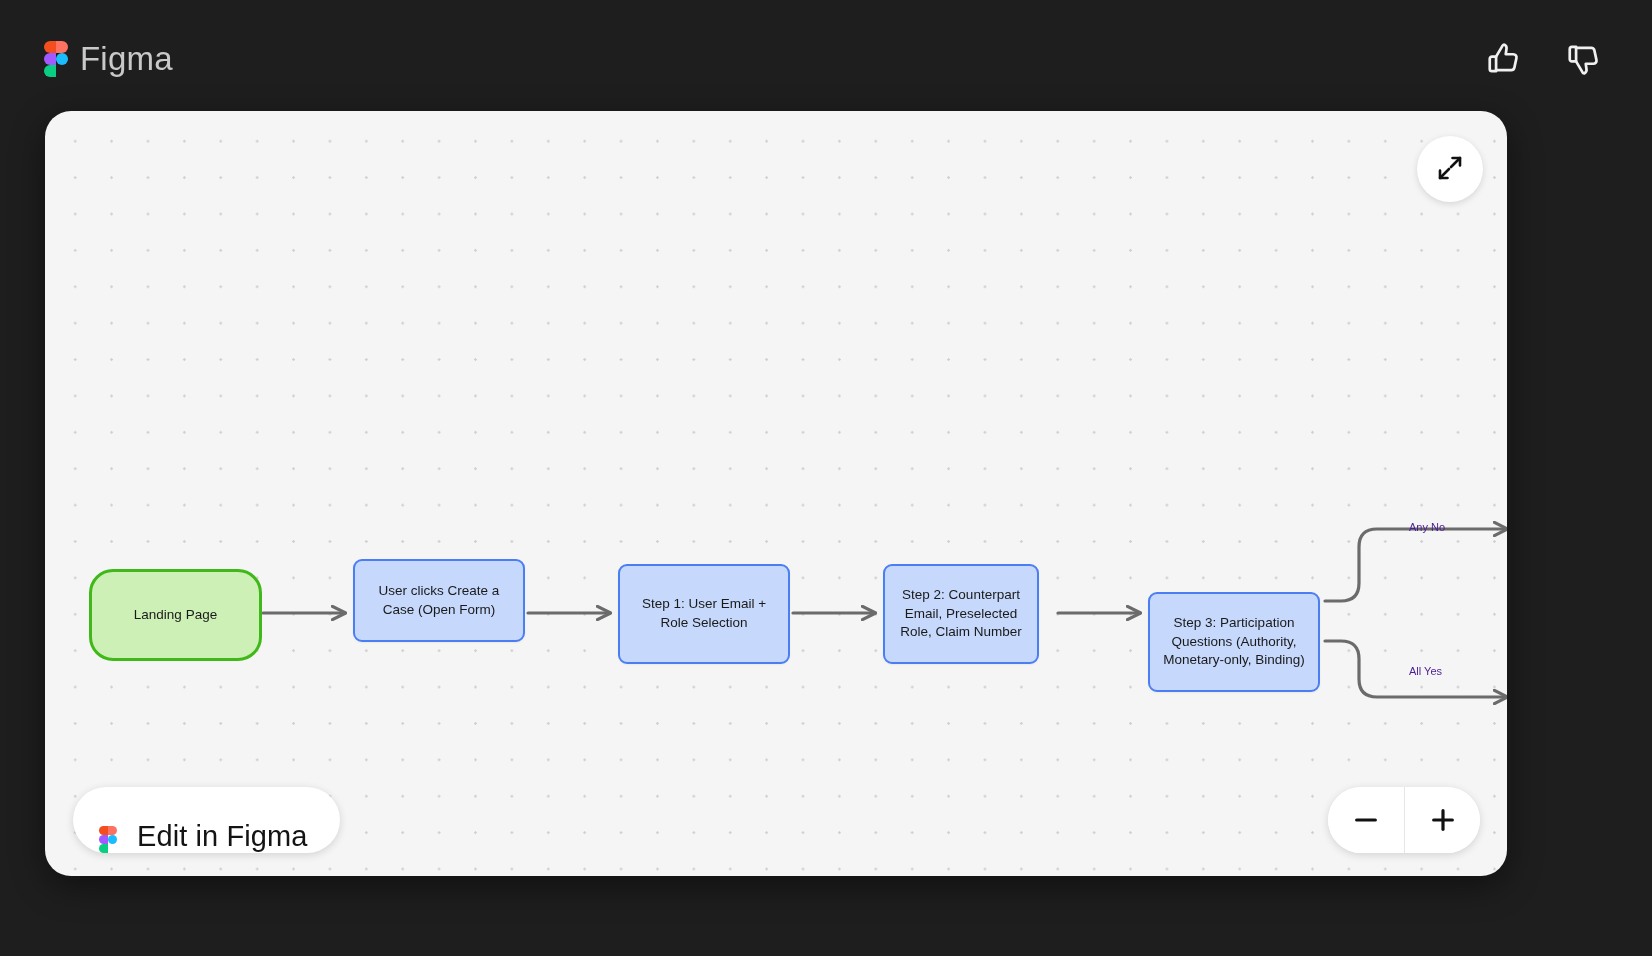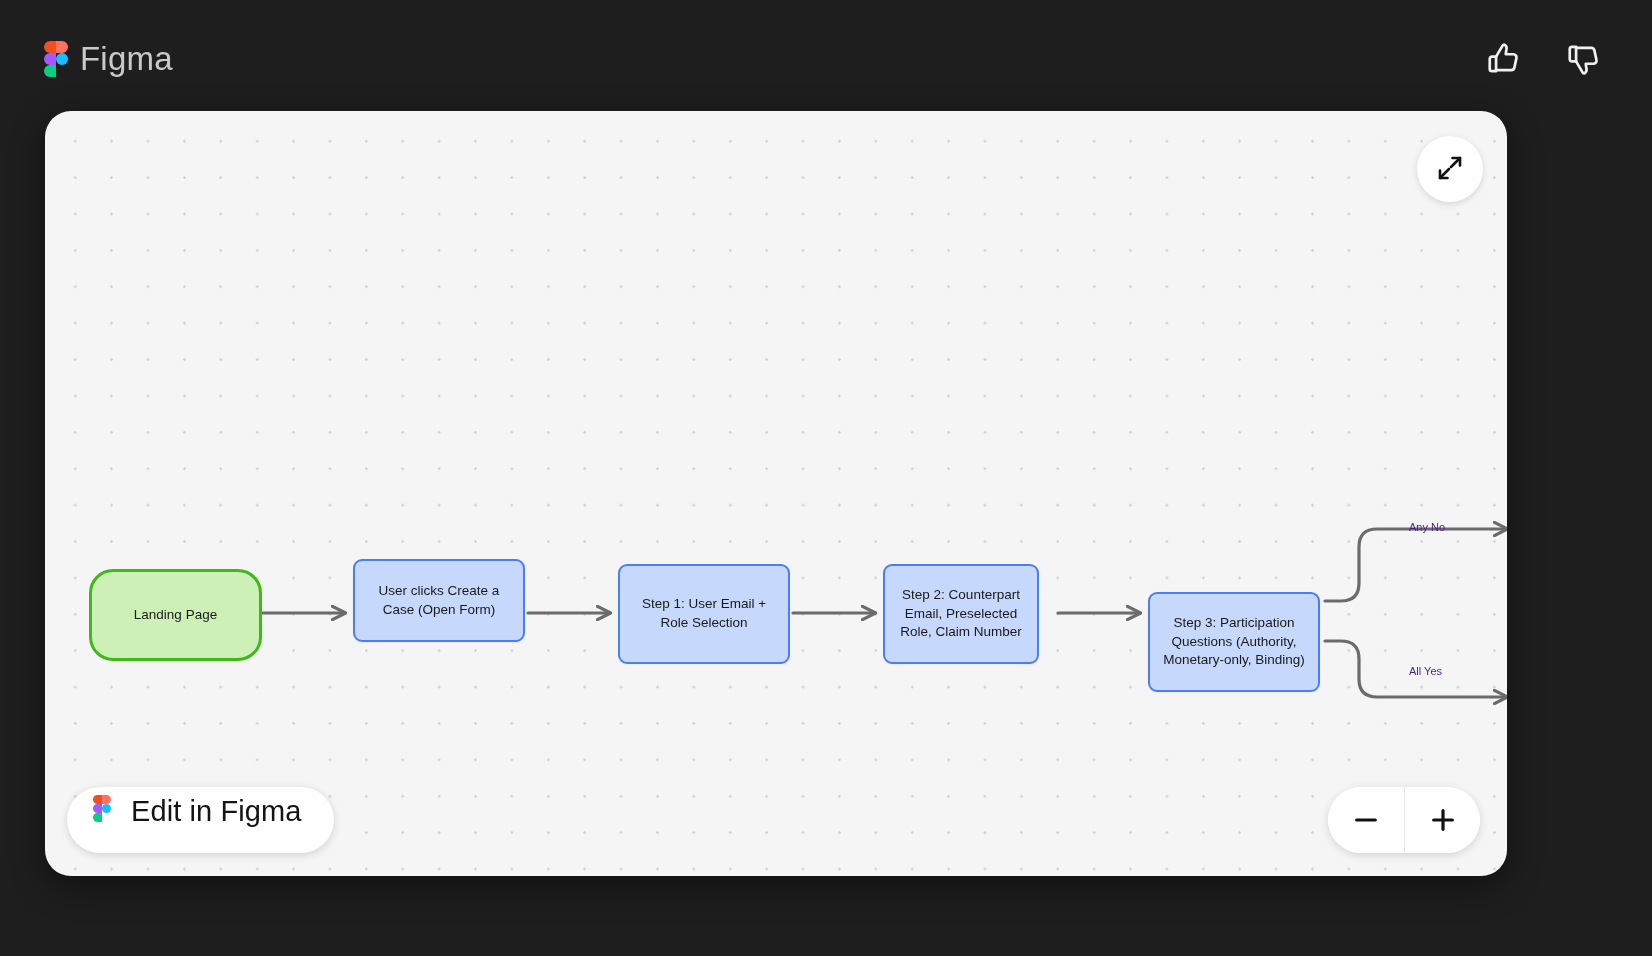--- a/index.html
+++ b/index.html
@@ -106,29 +106,29 @@
     background: #ffffff;
     border: none;
     display: flex; align-items: center; justify-content: center;
     cursor: pointer;
     box-shadow: 0 2px 7px rgba(0,0,0,0.13);
   }
 
   
   .edit-pill {
     position: absolute;
-    left: 22px;
+    left: 28px;
     bottom: 23px;
     height: 66px;
-    padding: 8px 32px 0 26px;
+    padding: 15px 32px 0 26px;
     border-radius: 34px;
     background: #ffffff;
     border: none;
     display: flex;
-    align-items: flex-start;
+    align-items: flex-end;
     gap: 20px;
     cursor: pointer;
     box-shadow: 0 2px 9px rgba(0,0,0,0.14);
   }
   .edit-pill .figma-logo { width: 18px; height: 27px; }
   .edit-pill .figma-logo i { width: 9px; height: 9px; }
   .edit-pill .fl-tl { left:0; top:0; border-radius: 4.5px 0 0 4.5px; }
   .edit-pill .fl-tr { left:9px; top:0; border-radius: 0 4.5px 4.5px 0; }
   .edit-pill .fl-ml { left:0; top:9px; border-radius: 4.5px 0 0 4.5px; }
   .edit-pill .fl-mr { left:9px; top:9px; }

